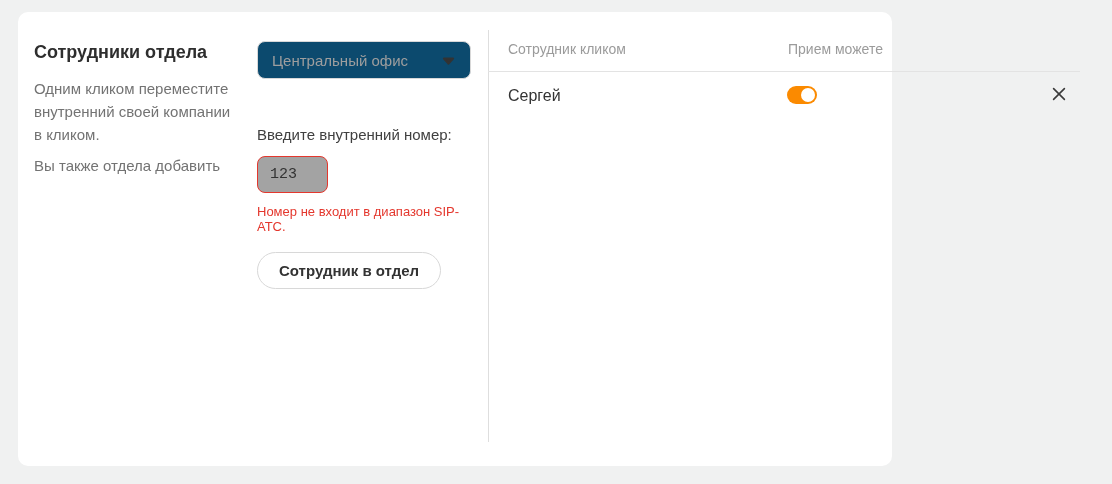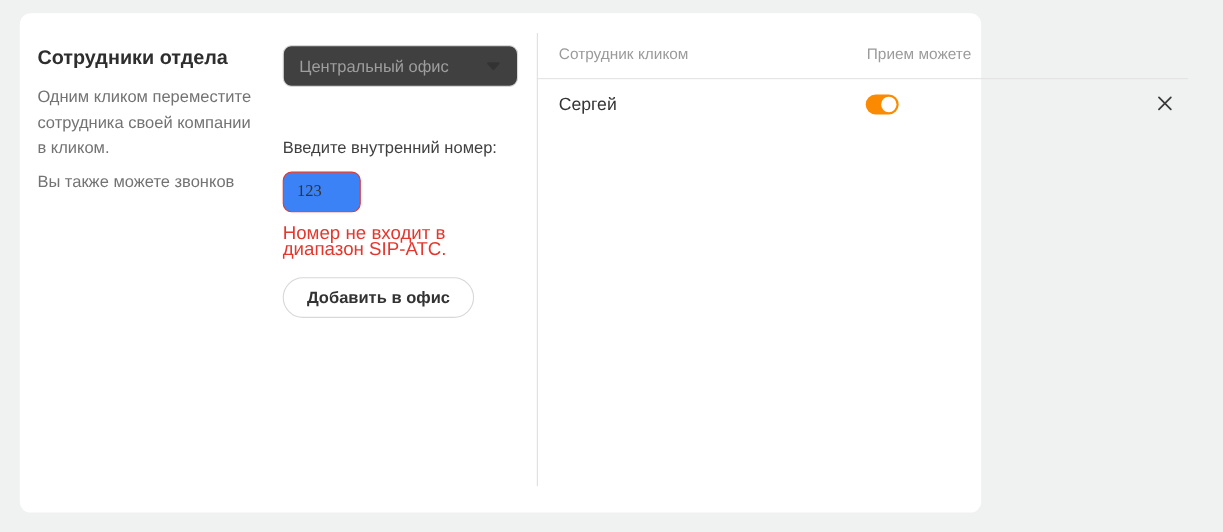--- a/index.html
+++ b/index.html
@@ -21,32 +21,32 @@
   .intro-title { margin:0; font-size:18px; line-height:24px; font-weight:bold; color:#2E2E2E; }
   .intro-para { margin-top:13px; font-size:15px; line-height:23px; color:#737373; }
   .intro-para + .intro-para { margin-top:8px; }
 
   
   .form-col { position:absolute; left:239px; top:29px; width:214px; }
   .office-select {
     box-sizing:border-box; width:214px; height:38px;
     border:1px solid #D8D8D8; border-radius:8px;
     display:flex; align-items:center; justify-content:space-between;
-    padding:0 15px 0 14px; cursor:pointer; background:#404040;gap:24px;
+    padding:0 15px 0 14px; cursor:pointer; background:#0c4a6e;gap:24px;
   }
   .office-select .ph { color:#9E9E9E; font-size:15px; }
   .ext-label { margin-top:47px; font-size:15px; line-height:18px; color:#404040; }
   .ext-input {
     box-sizing:border-box; display:block; margin-top:12px;
     width:71px; height:37px;
     border:1.5px solid #E4372D; border-radius:8px;
-    padding:0 12px; font-family:Liberation Serif, serif; font-size:15px; color:#333333;
-    outline:none; background:#3b82f6;
+    padding:0 12px; font-family:Liberation Mono, monospace; font-size:15px; color:#333333;
+    outline:none; background:#a3a3a3;
   }
-  .error-msg { margin-top:11px; font-size:17px; line-height:15px; color:#E4372D; }
+  .error-msg { margin-top:11px; font-size:13px; line-height:15px; color:#E4372D; }
   .add-btn {
     margin-top:18px; box-sizing:border-box; height:37px;
     padding:0 21px; border:1px solid #D8D8D8; border-radius:18.5px;
     background:#FFFFFF; font-family:inherit; font-size:15px; font-weight:bold;
     color:#333333; cursor:pointer;
   }
 
   
   .v-divider { position:absolute; left:470px; top:18px; width:1px; height:412px; background:#DEDEDE; }
   .thead { position:absolute; left:490px; top:29px; width:572px; height:17px; font-size:14px; color:#9B9B9B; }
@@ -74,45 +74,45 @@
 </style>
 </head>
 <body>
 
 <div class="card">
 
   <section class="intro">
     <h1 class="intro-title">Сотрудники отдела</h1>
     <div class="intro-para">
       <div>Одним кликом переместите</div>
-      <div>сотрудника своей компании</div>
+      <div>внутренний своей компании</div>
       <div>в кликом.</div>
     </div>
     <div class="intro-para">
-      <div>Вы также можете звонков</div>
+      <div>Вы также отдела добавить</div>
     </div>
   </section>
 
   <section class="form-col">
     <div class="office-select">
       <span class="ph">Центральный офис</span>
       <span>
         <svg width="13" height="8" viewBox="0 0 13 8">
             <path d="M2 1.6 H11 L6.5 6.6 Z" fill="#333333" stroke="#333333" stroke-width="2.2" stroke-linejoin="round"></path>
           </svg>
       </span>
     </div>
 
     <div class="ext-label">Введите внутренний номер:</div>
 
     <input class="ext-input" type="text" value="123" style="">
 
     <div class="error-msg">Номер не входит в диапазон SIP-АТС.</div>
 
-    <button class="add-btn">Добавить в офис</button>
+    <button class="add-btn">Сотрудник в отдел</button>
   </section>
 
   <div class="v-divider"></div>
 
   <section>
     <div class="thead">
       <span class="col1">Сотрудник кликом</span>
       <span class="col2">Прием можете</span>
     </div>
     <div class="head-divider"></div>

